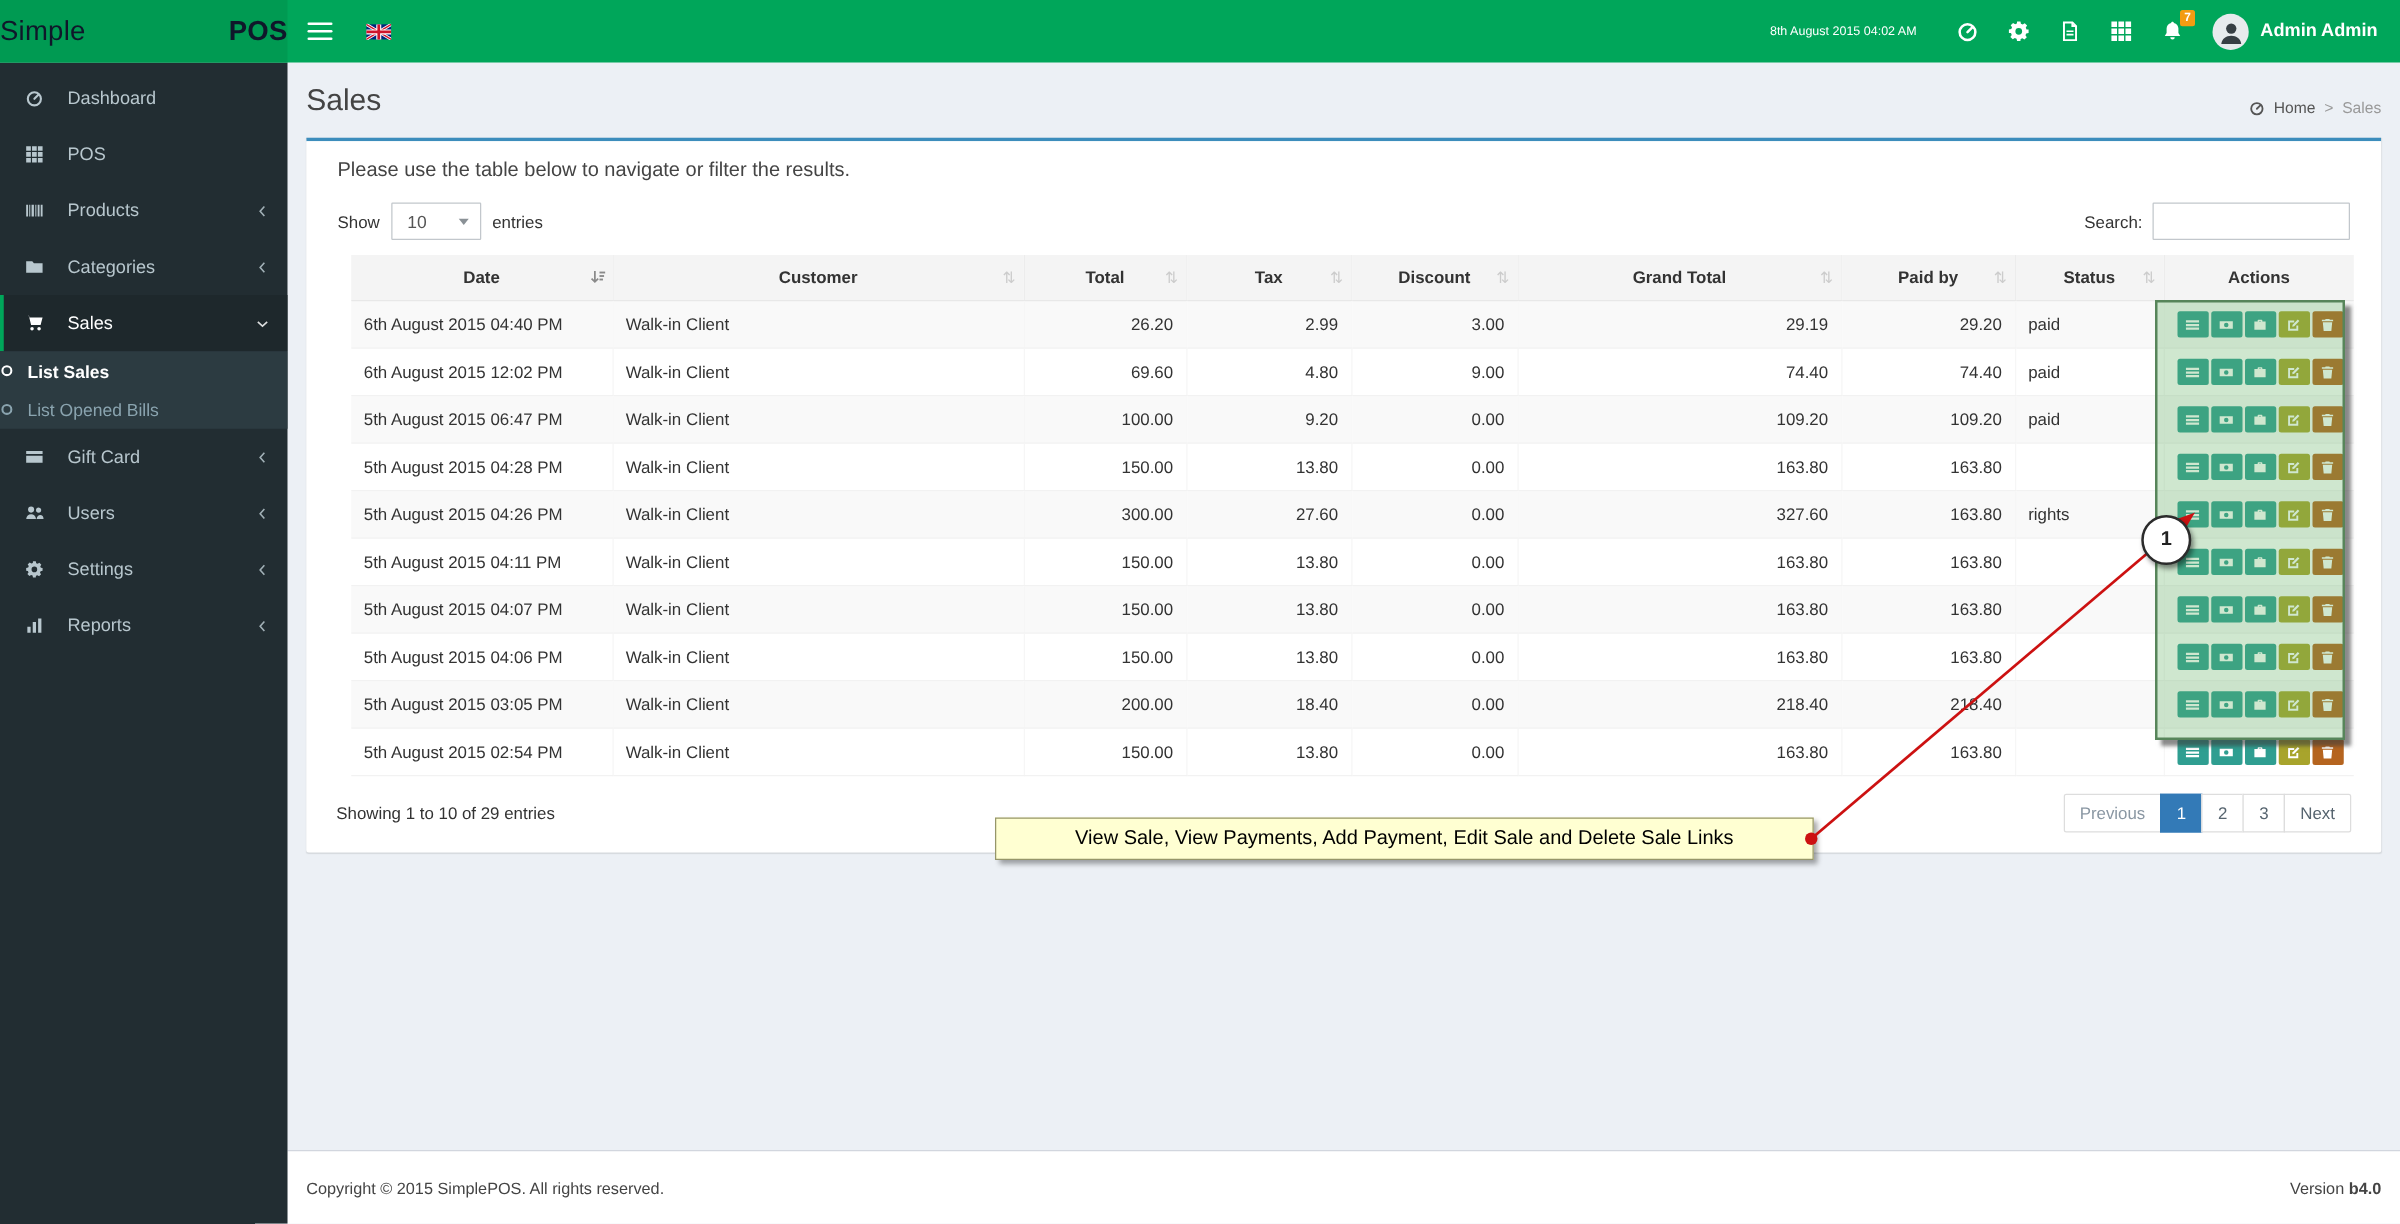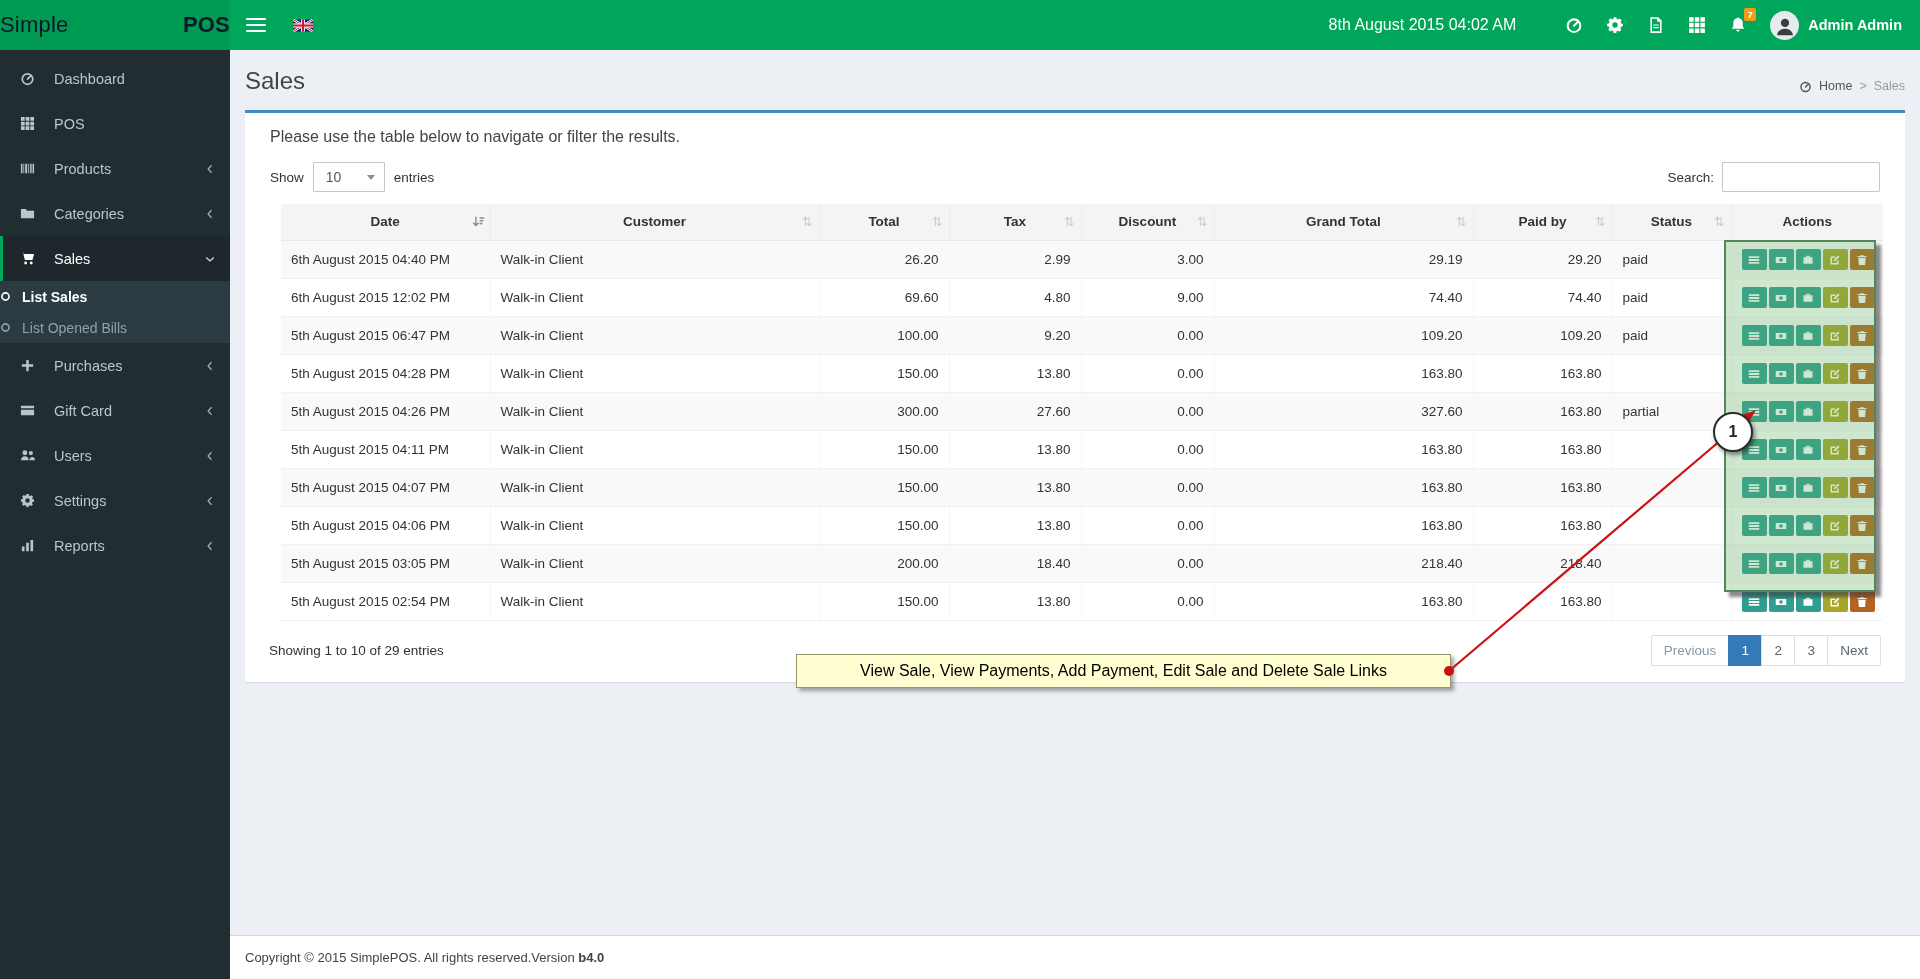--- a/index.html
+++ b/index.html
@@ -16,21 +16,21 @@
   
   .navbar{position:absolute;top:0;left:0;width:1920px;height:50px;background:var(--green);display:flex;z-index:20}
   .logo{width:230px;height:50px;background:var(--green-dark);color:#0f172a;display:flex;align-items:center;justify-content:space-between;font-size:22px;letter-spacing:.2px;cursor:pointer}
   .logo .light{font-weight:300}.logo .bold{font-weight:700}
   .nav-left{display:flex;align-items:center;padding-left:16px;gap:27px}
   .hamburger{width:20px;display:flex;flex-direction:column;gap:3.5px;cursor:pointer}
   .hamburger i{display:block;height:2.5px;background:#fff;border-radius:1px}
   .flag{display:flex;cursor:pointer}
   .flag svg{width:20px;height:13px;display:block}
   .nav-right{margin-left:auto;display:flex;align-items:center;gap:23px;padding-right:18px;color:#fff}
-  .nav-datetime{font-size:16px;margin-right:26px;white-space:nowrap}
+  .nav-datetime{font-size:10px;margin-right:9px;white-space:nowrap}
   .nav-icon{width:18px;height:18px;position:relative;color:#fff;cursor:pointer}
   .nav-icon svg{width:18px;height:18px;display:block}
   .badge{position:absolute;top:-8px;right:-9px;background:var(--badge-orange);color:#fff;font-size:9.5px;font-weight:700;padding:1px 3.5px;border-radius:2px;line-height:11px}
   .user-block{display:flex;align-items:center;gap:9px;cursor:pointer}
   .avatar{width:29px;height:29px;border-radius:50%;background:#e7ebed;color:#373f44;overflow:hidden;display:flex;justify-content:center}
   .avatar svg{width:22px;height:22px;margin-top:5px}
   .user-name{font-size:14.5px;font-weight:700}
 
   
   .sidebar{position:absolute;top:50px;left:0;bottom:0;width:230px;background:var(--sidebar);z-index:15}
@@ -83,21 +83,21 @@
   .abtn svg{width:12px;height:12px}
 
   .table-footer{display:flex;align-items:center;justify-content:space-between;padding:14px 24px 16px;font-size:13.5px;color:#333}
   .pagination{display:flex}
   .page-btn{min-width:34px;height:31px;padding:0 12px;border:1px solid #ddd;background:#fff;display:flex;align-items:center;justify-content:center;font-size:13.5px;color:#56646f;margin-left:-1px;cursor:pointer;font-family:inherit}
   .page-btn.prev{border-radius:2px 0 0 2px;color:#8a97a3}
   .page-btn.next{border-radius:0 2px 2px 0}
   .page-btn.active{background:var(--page-active);border-color:var(--page-active);color:#fff}
 
   
-  .footer{position:absolute;left:230px;right:0;bottom:0;height:44px;background:#fff;border-top:1px solid #d2d6de;display:flex;align-items:center;justify-content:flex-start;padding:0 15px;font-size:13px;color:#444;z-index:10}
+  .footer{position:absolute;left:230px;right:0;bottom:0;height:59px;background:#fff;border-top:1px solid #d2d6de;display:flex;align-items:center;justify-content:space-between;padding:0 15px;font-size:13px;color:#444;z-index:10}
   .version b{font-weight:700}
 
   
   .actions-overlay{position:absolute;left:1724px;top:240px;width:152px;height:352px;background:rgba(96,176,96,.30);border:2px solid #57855a;box-shadow:5px 5px 3px rgba(60,60,60,.6);z-index:40;pointer-events:none}
   #annotation-svg{position:absolute;left:0;top:0;width:1920px;height:979px;z-index:70;pointer-events:none}
   .callout-circle{position:absolute;left:1713px;top:412px;width:40px;height:40px;border-radius:50%;background:#fff;border:2px solid #2b2b2b;box-shadow:2px 3px 4px rgba(0,0,0,.45);display:flex;align-items:center;justify-content:center;font-size:16px;font-weight:700;color:#222;z-index:75}
   .note-box{position:absolute;left:796px;top:654px;width:655px;height:34px;background:var(--note-bg);border:1px solid #96966a;box-shadow:3px 3px 4px rgba(0,0,0,.35);display:flex;align-items:center;justify-content:center;font-size:16px;color:#000;z-index:65;white-space:nowrap}
 </style>
 </head>
 <body>
@@ -242,33 +242,20 @@
                 <circle cx="8" cy="8" r="5.2" fill="none" stroke="currentColor" stroke-width="2.4"></circle>
               </svg>
             </span>
             <span>List Opened Bills</span>
           </li>
         </ul>
       </li>
       <li class="s-item">
         <span class="s-icon">
           <svg viewBox="0 0 16 16" fill="currentColor">
-            <path d="M6.7 2h2.6v4.7H14v2.6H9.3V14H6.7V9.3H2V6.7h4.7z"></path>
-          </svg>
-        </span>
-        <span>Purchases</span>
-        <span class="chev">
-          <svg viewBox="0 0 16 16">
-            <polyline points="10,3 5.5,8 10,13" fill="none" stroke="currentColor" stroke-width="1.7"></polyline>
-          </svg>
-        </span>
-      </li>
-      <li class="s-item">
-        <span class="s-icon">
-          <svg viewBox="0 0 16 16" fill="currentColor">
             <path d="M1 3h14v2.6H1zM1 7.1h14V13H1z"></path>
           </svg>
         </span>
         <span>Gift Card</span>
         <span class="chev">
           <svg viewBox="0 0 16 16">
             <polyline points="10,3 5.5,8 10,13" fill="none" stroke="currentColor" stroke-width="1.7"></polyline>
           </svg>
         </span>
       </li>
@@ -578,21 +565,21 @@
                 </span></td>
             </tr>
             <tr>
               <td class="">5th August 2015 04:26 PM</td>
               <td class="">Walk-in Client</td>
               <td class="al-r">300.00</td>
               <td class="al-r">27.60</td>
               <td class="al-r">0.00</td>
               <td class="al-r">327.60</td>
               <td class="al-r">163.80</td>
-              <td class="">partial</td>
+              <td class="">rights</td>
               <td class="al-c"><span class="btn-group">
                   <button class="abtn" title="View Sale" style="background: rgb(47, 158, 145);">
                     <span style="display:flex">
                       <svg viewBox="0 0 16 16" fill="currentColor">
                         <path d="M1 3h14v2.4H1zM1 6.8h14v2.4H1zM1 10.6h14V13H1z"></path>
                       </svg>
                     </span>
                   </button>
                   <button class="abtn" title="View Payments" style="background: rgb(47, 158, 145);">
                     <span style="display:flex">

